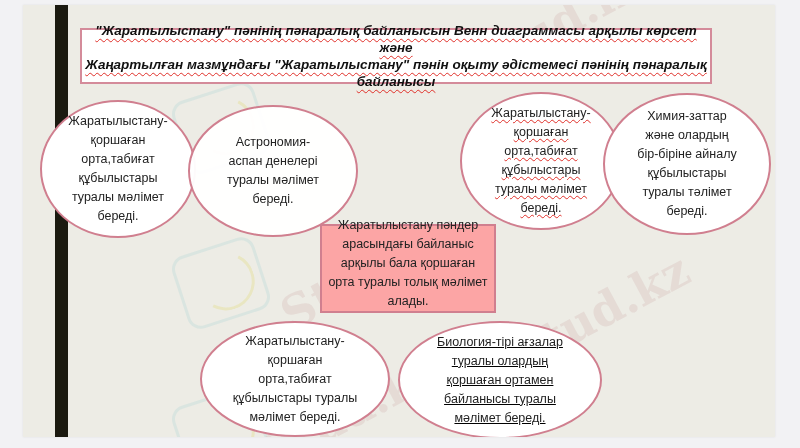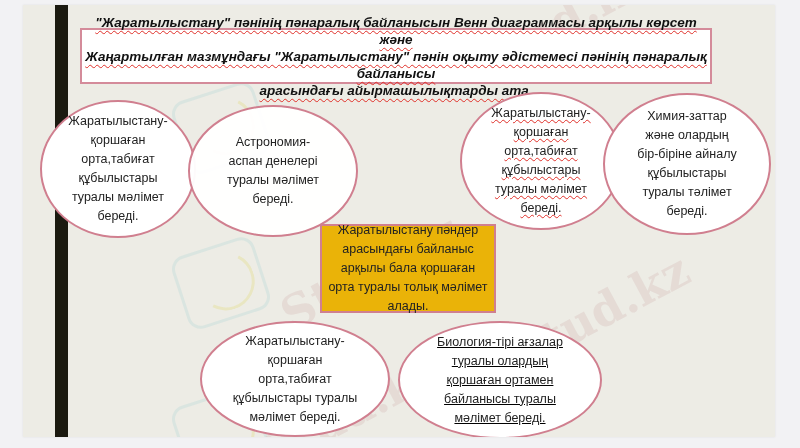--- a/index.html
+++ b/index.html
@@ -57,43 +57,42 @@
   .ellipse-text, .box-text {
     font-size: 12.5px; color: #222; text-align: center; line-height: 19px;
     white-space: pre-line;
   }
   .ellipse-text.spell {
     text-decoration: underline wavy #e0302a; text-decoration-thickness: 1px;
     text-underline-offset: 2px;
   }
   .center-box {
     position: absolute; left: 297px; top: 219px; width: 176px; height: 89px;
-    background: #eab308; border: 2px solid #d07f8f; box-sizing: border-box;
-    display: flex; align-items: center; justify-content: center;
+    background: #fca5a5; border: 2px solid #d07f8f; box-sizing: border-box;
+    display: flex; align-items: flex-end; justify-content: center;
   }
 </style>
 </head>
 <body>
 
 <div class="slide">
   <div class="bar"></div>
 
   <div class="wm-logo" style="left:155px; top:85px;"></div>
   <div class="wm-logo" style="left:155px; top:240px;"></div>
   <div class="wm-logo" style="left:155px; top:390px;"></div>
   <div class="watermark" style="left:440px; top:-10px;">Stud.kz</div>
   <div class="watermark" style="left:250px; top:240px;">Stud.kz</div>
   <div class="watermark" style="left:480px; top:280px;">Stud.kz</div>
   <div class="watermark" style="left:230px; top:380px;">Stud.kz</div>
 
   <div class="title-box">
     <div class="title-text">
       <span>"Жаратылыстану" пәнінің пәнаралық байланысын Венн диаграммасы арқылы көрсет және</span><br>
       <span>Жаңартылған мазмұндағы "Жаратылыстану" пәнін оқыту әдістемесі пәнінің пәнаралық байланысы</span><br>
-      <span>арасындағы айырмашылықтарды ата.</span>
     </div>
   </div>
 
   <div class="ellipse" style="left:17px; top:95px; width:156px; height:138px;">
     <div class="ellipse-text">Жаратылыстану-
 қоршаған
 орта,табиғат
 құбылыстары
 туралы мәлімет
 береді.</div>

